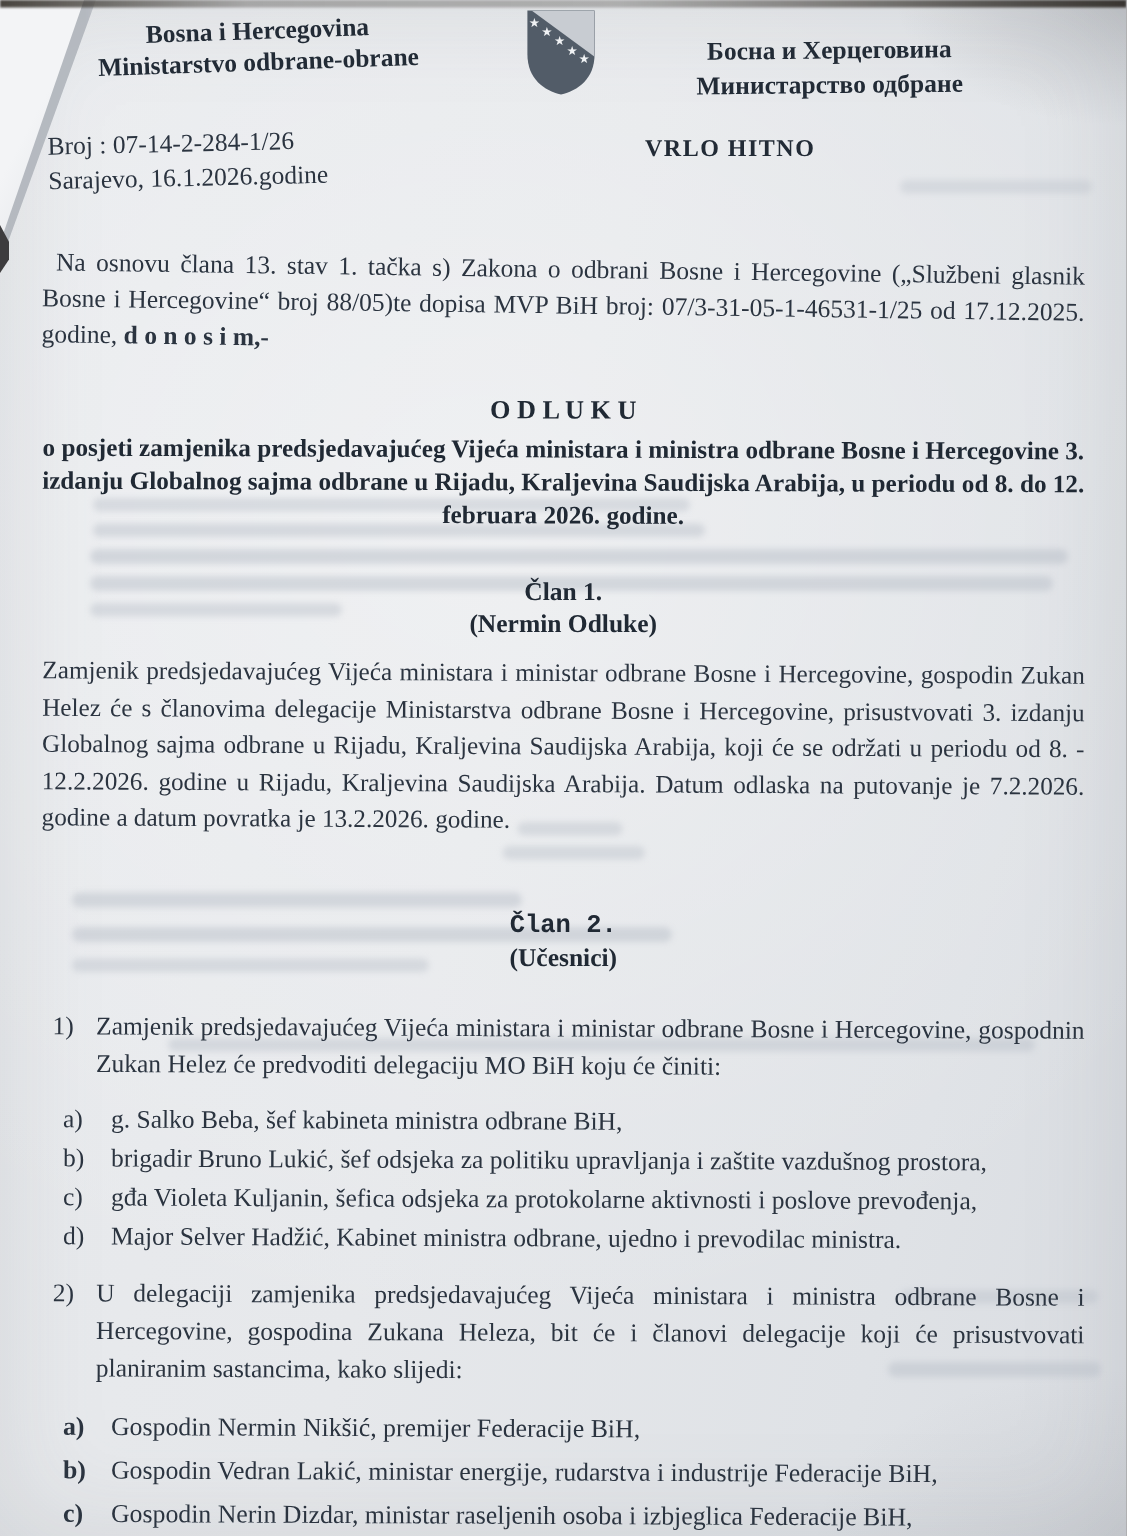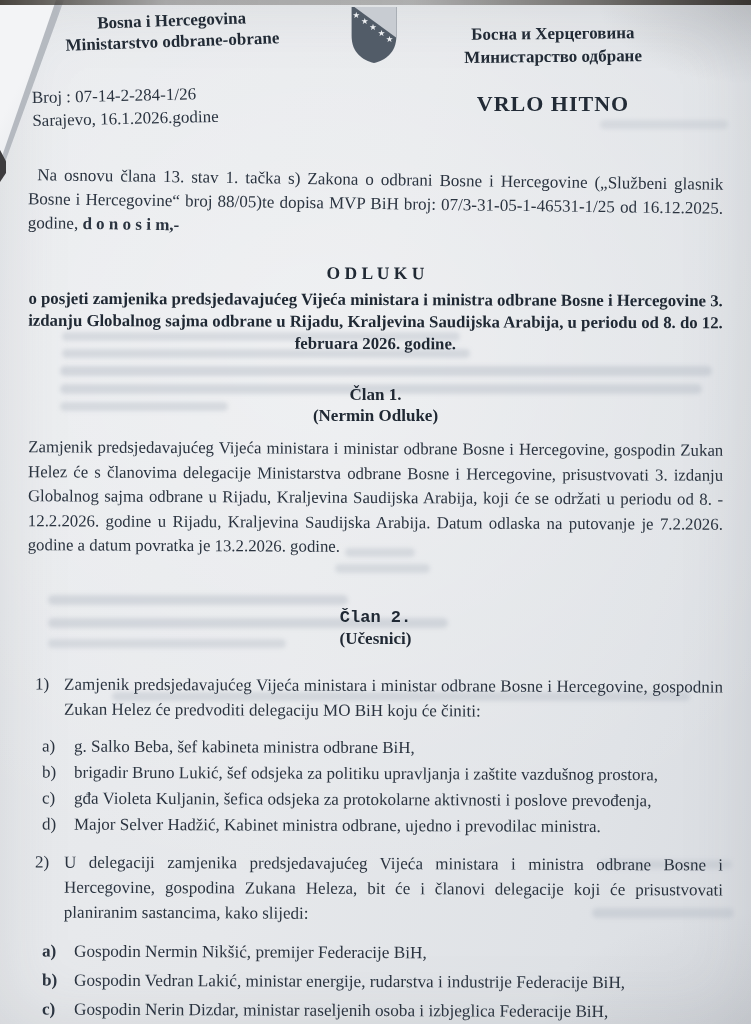--- a/index.html
+++ b/index.html
@@ -54,22 +54,22 @@
   .hdr-left { position:absolute; left:8px; top:10px; width:272px; text-align:center;
               font-weight:bold; font-size:17px; line-height:21px; color:#222b36;
               transform:rotate(-2deg); }
   .emblem { position:absolute; left:318px; top:4px; width:56px; height:62px; }
   .hdr-right { position:absolute; left:402px; top:22px; width:246px; text-align:center;
                font-weight:bold; font-size:17px; line-height:23px; color:#222b36;
                transform:rotate(-.6deg); }
   .ref-row { position:relative; height:58px; margin-top:6px; }
   .ref { position:absolute; left:4px; top:0; font-size:17px; line-height:23px;
          transform:rotate(-1.3deg); }
-  .urgency { position:absolute; left:402px; top:7px; width:246px; text-align:center;
-             font-weight:bold; font-size:22px; letter-spacing:1px; color:#222b36; }
+  .urgency { position:absolute; left:402px; top:7px; width:246px; 
+             font-weight:bold; font-size:16px; letter-spacing:1px; color:#222b36; }
   .preamble { margin:26px 0 0 0; font-size:17px; line-height:24px; text-align:justify;
               text-indent:9px; transform:rotate(.8deg); }
   .title { margin:23px 0 0 0; text-align:center; font-size:17.5px; font-weight:bold;
            color:#202934; transform:rotate(.2deg); }
   .subtitle { margin:5px auto 0 auto; max-width:704px; text-align:center; font-weight:bold;
               font-size:16.8px; line-height:22px; color:#202934; transform:rotate(.2deg); }
   .art-head { margin:0; text-align:center; font-size:17px; font-weight:bold;
               line-height:21px; color:#202934; }
   .art1-gap { margin-top:29px; }
   .art2-gap { margin-top:47px;font-family:Liberation Mono, monospace; }
@@ -142,21 +142,21 @@
     </div>
 
     <div class="ref-row">
       <div class="ref">
         <div>Broj : 07-14-2-284-1/26</div>
         <div>Sarajevo, 16.1.2026.godine</div>
       </div>
       <div class="urgency">VRLO HITNO</div>
     </div>
 
-    <p class="preamble"><span>Na osnovu člana 13. stav 1. tačka s)  Zakona o odbrani Bosne i Hercegovine („Službeni glasnik Bosne i Hercegovine“ broj 88/05)te dopisa MVP BiH broj: 07/3-31-05-1-46531-1/25 od 16.12.2025. godine, </span><strong>d o n o s i m,-</strong></p>
+    <p class="preamble"><span>Na osnovu člana 13. stav 1. tačka s)  Zakona o odbrani Bosne i Hercegovine („Službeni glasnik Bosne i Hercegovine“ broj 88/05)te dopisa MVP BiH broj: 07/3-31-05-1-46531-1/25 od 17.12.2025. godine, </span><strong>d o n o s i m,-</strong></p>
 
     <h1 class="title">O D L U K U</h1>
     <h2 class="subtitle">o posjeti zamjenika predsjedavajućeg Vijeća ministara i ministra odbrane Bosne i Hercegovine 3. izdanju Globalnog sajma odbrane u Rijadu, Kraljevina Saudijska Arabija, u periodu od 8. do 12. februara 2026. godine.</h2>
 
     <h3 class="art-head art1-gap">Član 1.</h3>
     <h3 class="art-head">(Nermin Odluke)</h3>
     <p class="art-body">Zamjenik predsjedavajućeg Vijeća ministara i ministar odbrane Bosne i Hercegovine, gospodin Zukan Helez će s članovima delegacije Ministarstva odbrane Bosne i Hercegovine, prisustvovati 3. izdanju Globalnog sajma odbrane u Rijadu, Kraljevina Saudijska Arabija, koji će se održati u periodu od 8. - 12.2.2026. godine u Rijadu, Kraljevina Saudijska Arabija.  Datum odlaska na putovanje je 7.2.2026. godine a datum povratka je 13.2.2026. godine.</p>
 
     <h3 class="art-head art2-gap">Član 2.</h3>
     <h3 class="art-head">(Učesnici)</h3>

